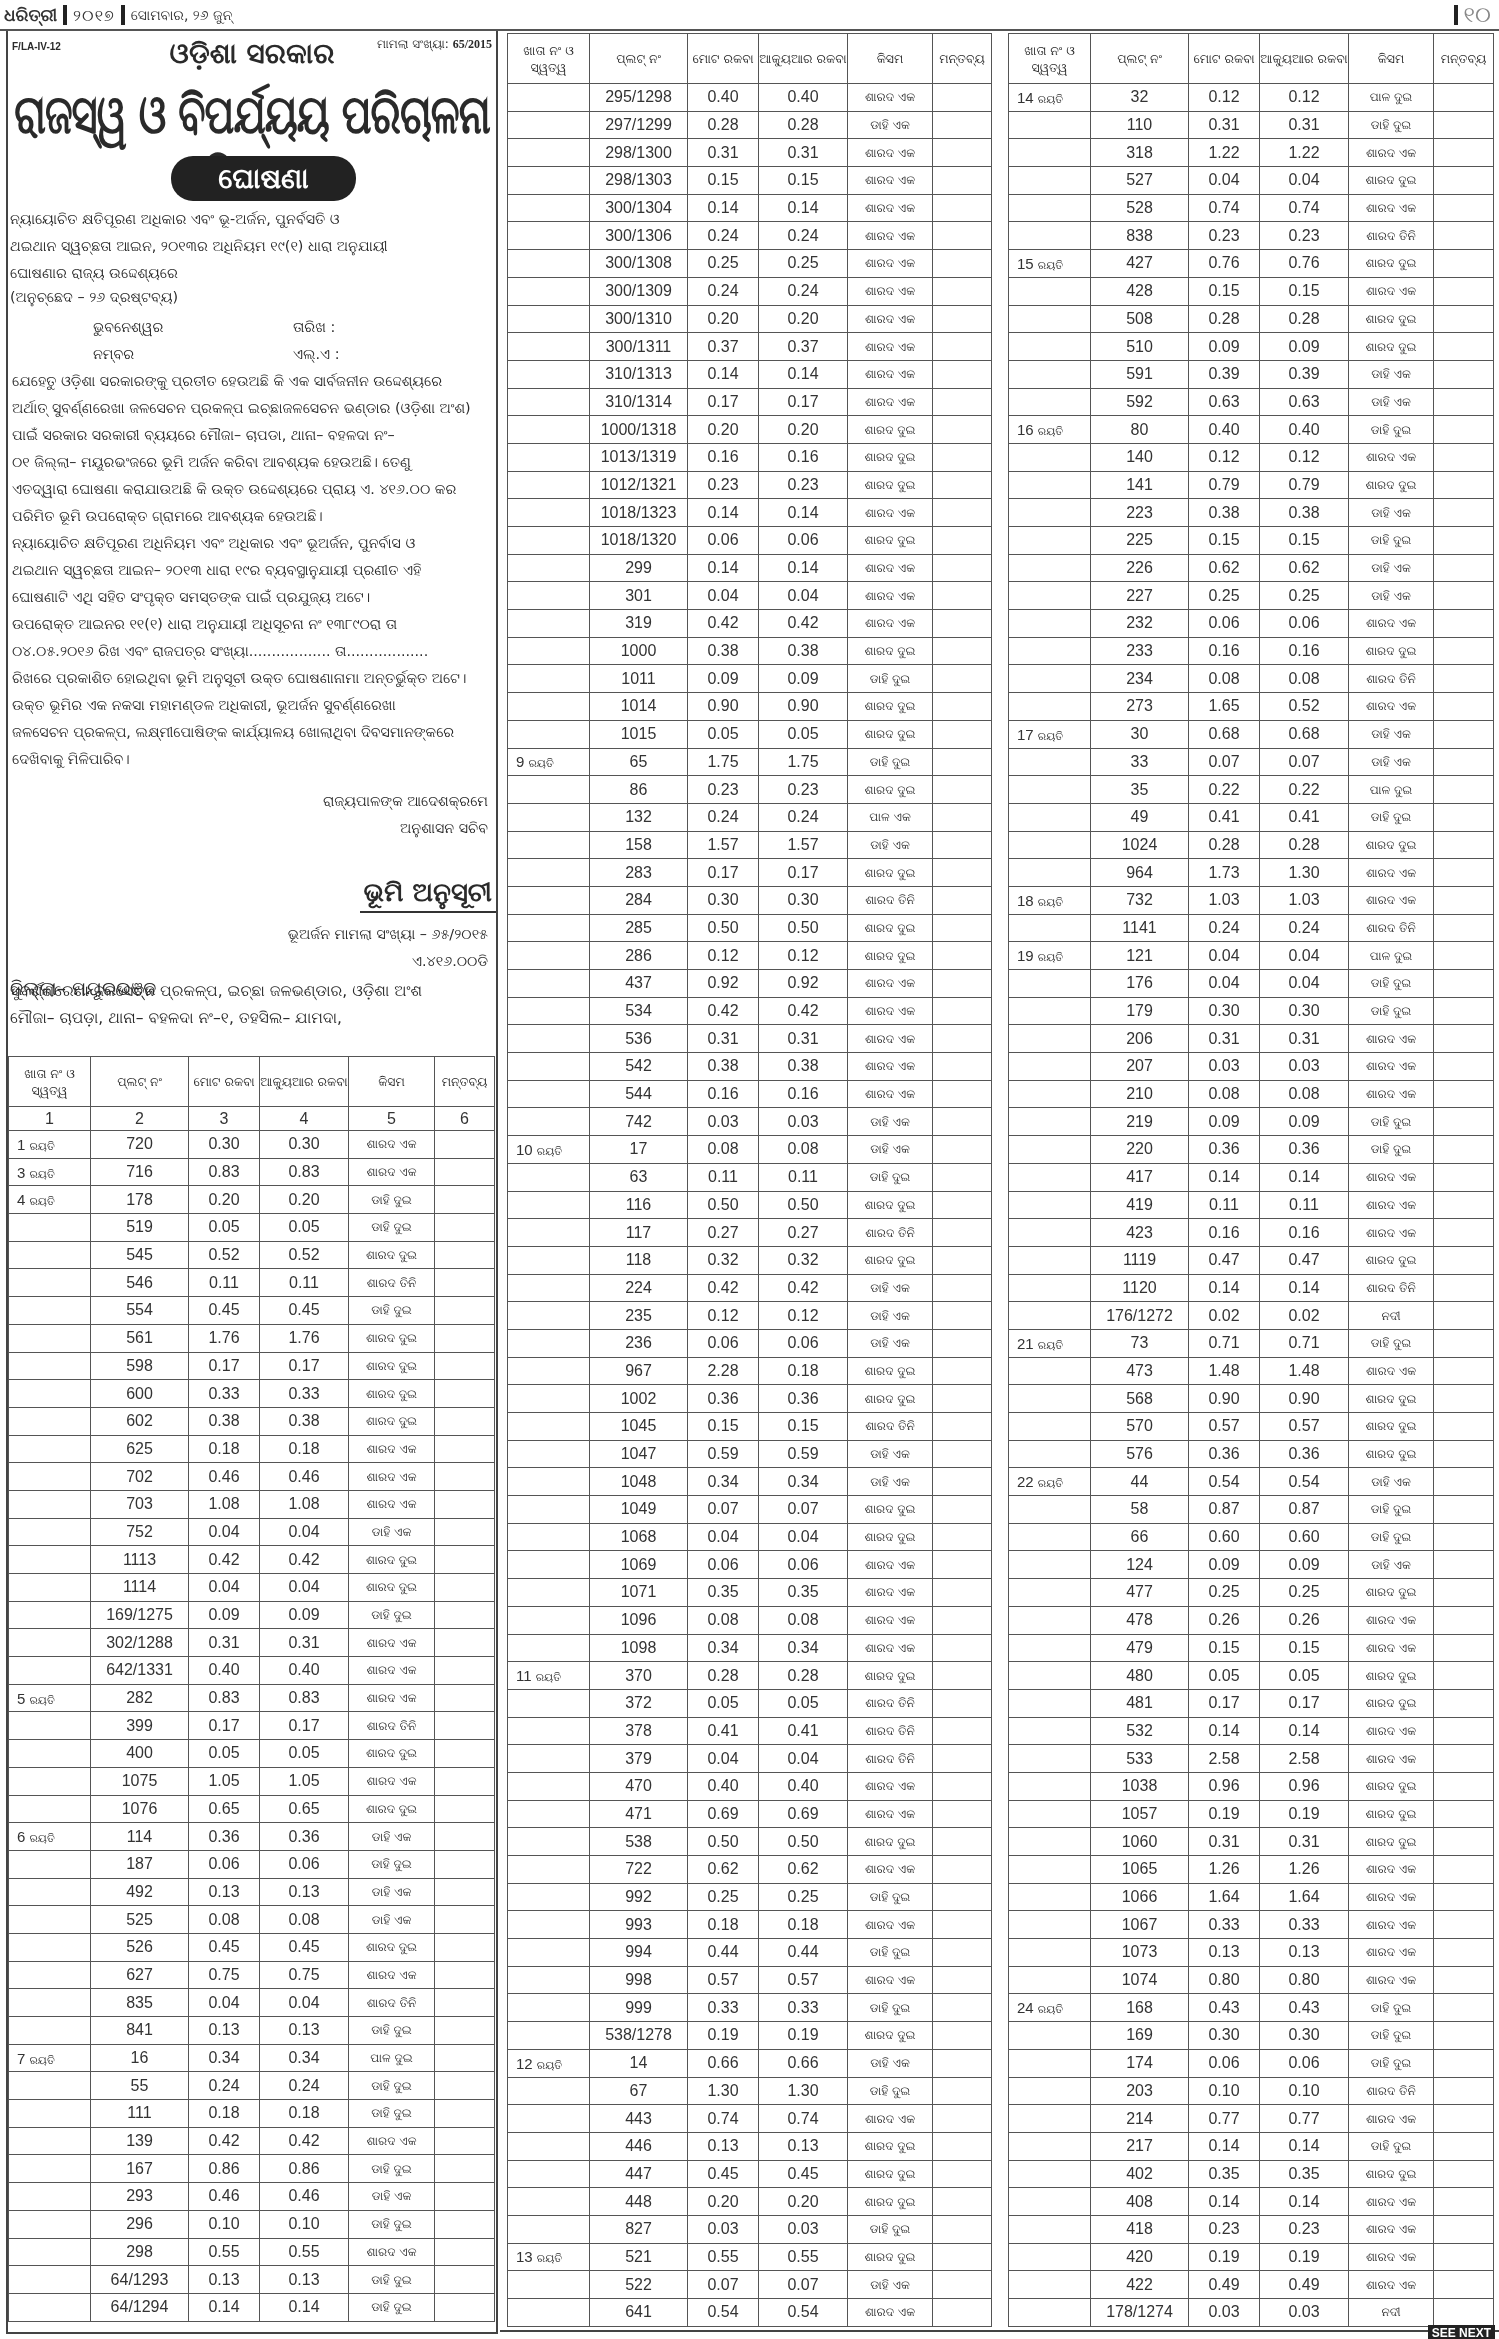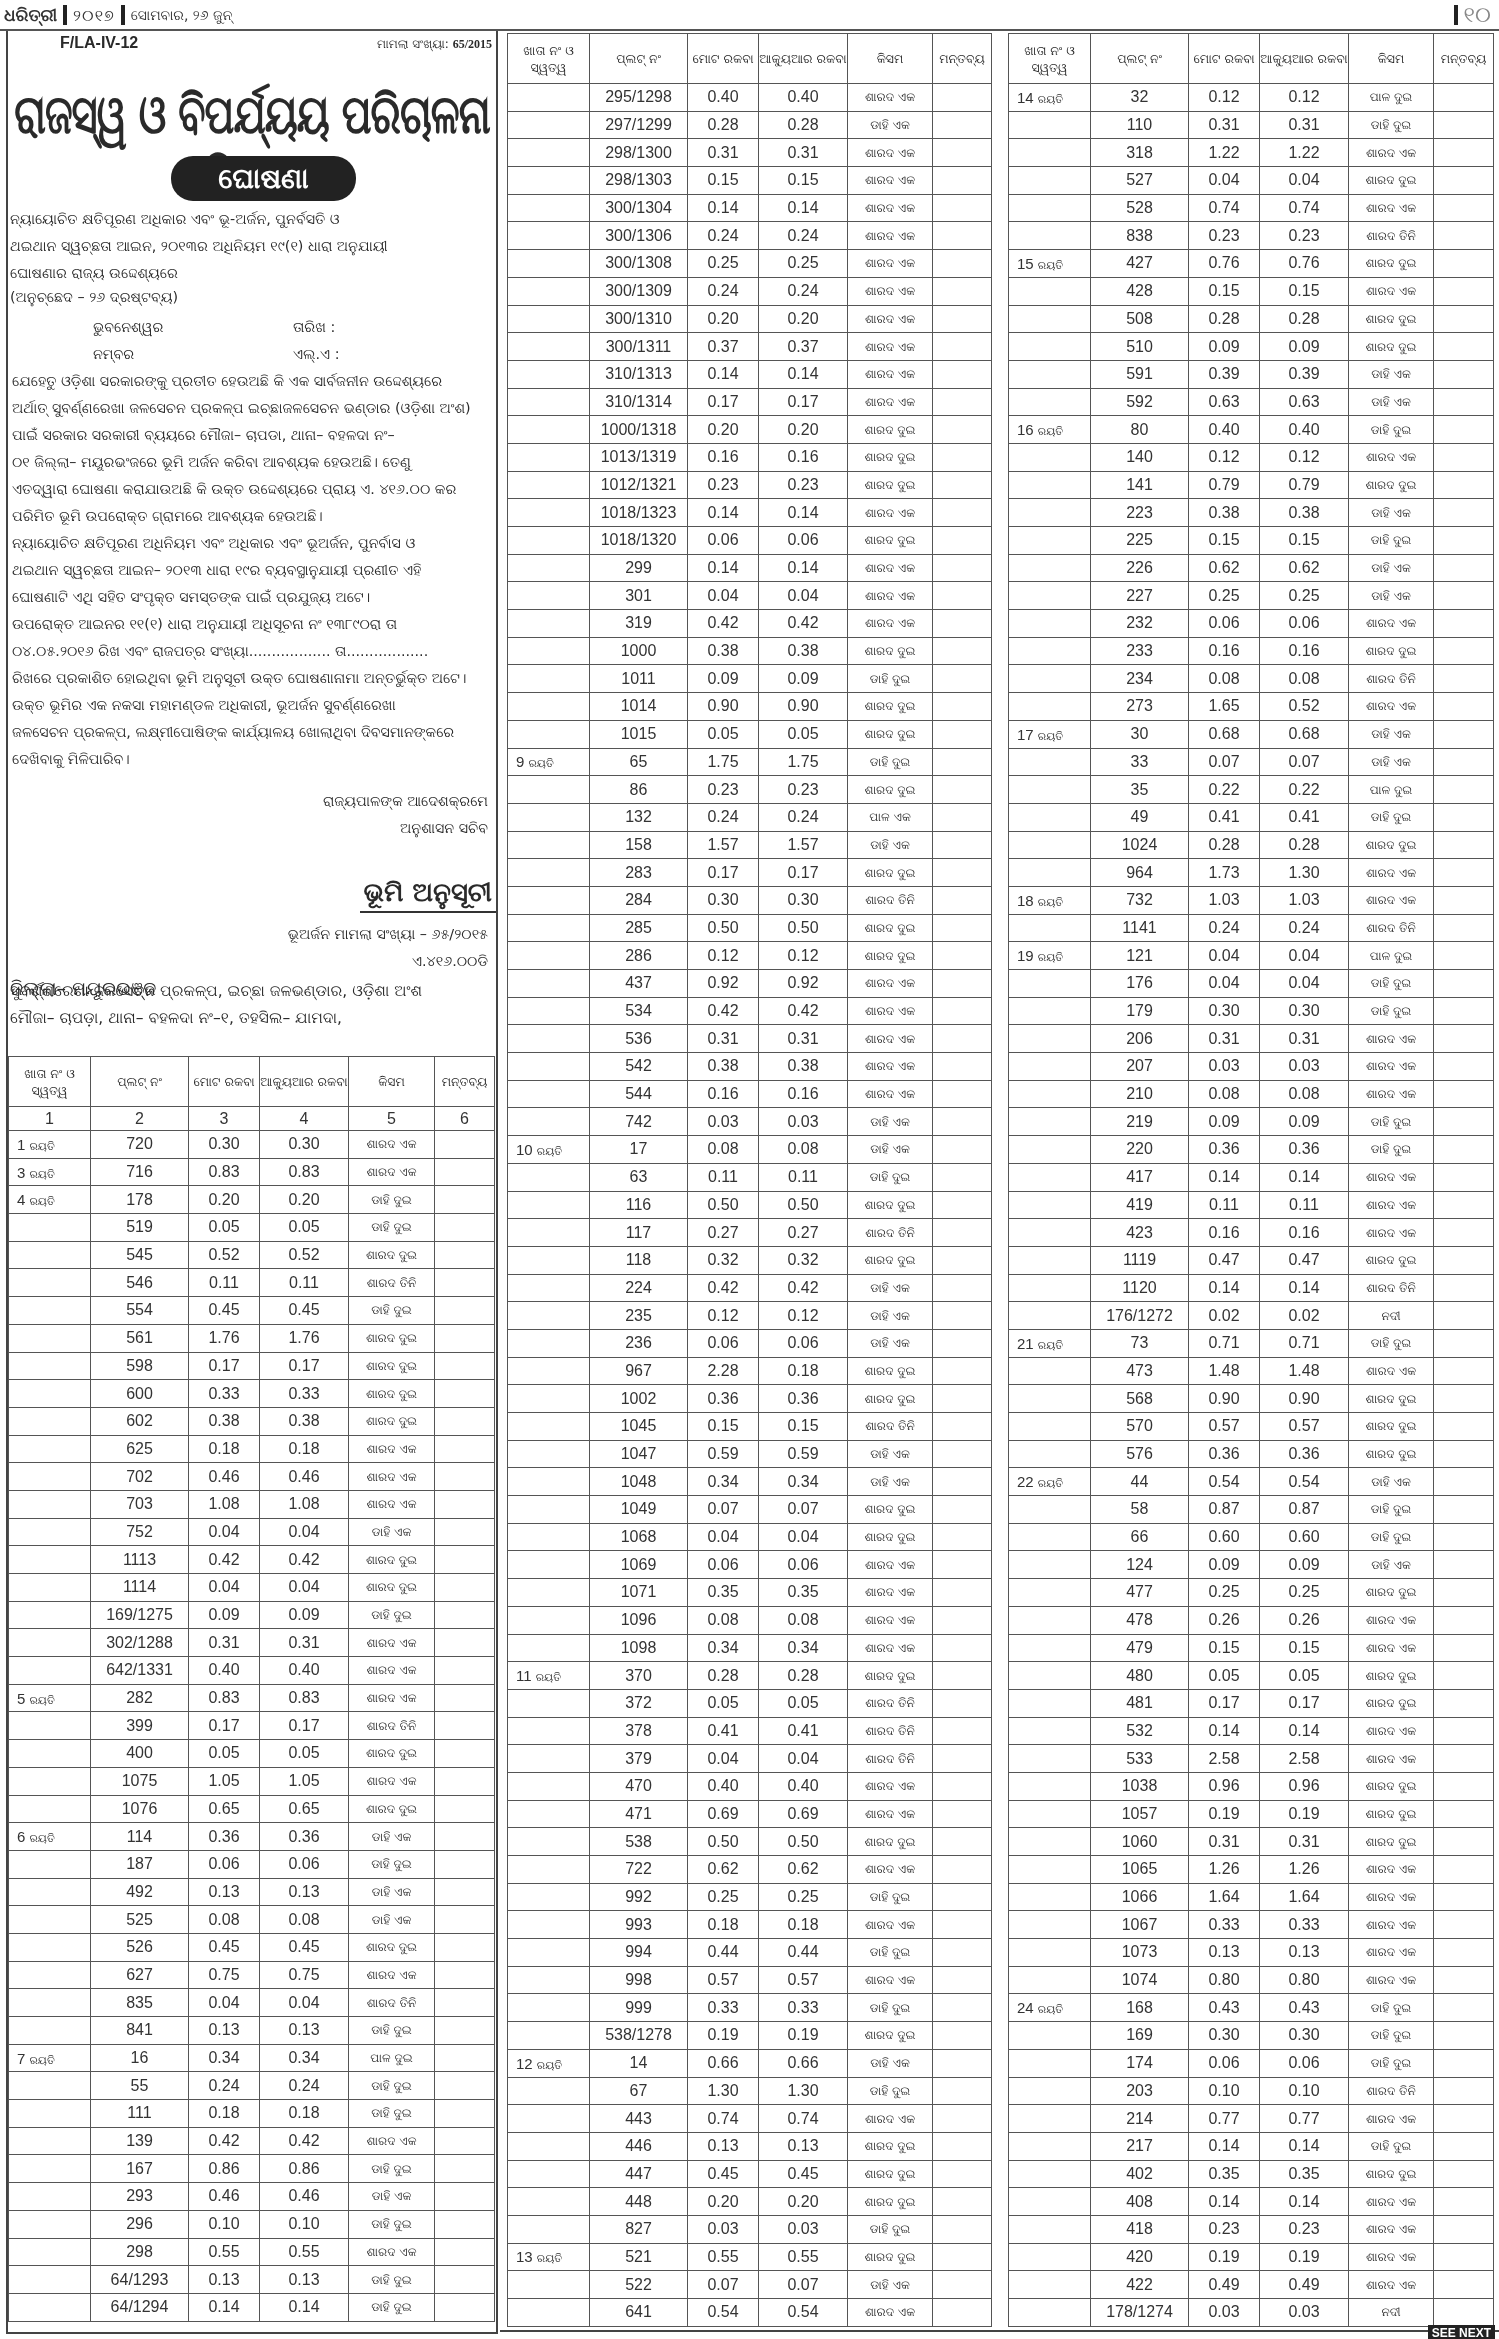--- a/index.html
+++ b/index.html
@@ -10,21 +10,21 @@
   .masthead .bar { width: 4px; height: 20px; background: #222; }
   .masthead .paper { font-weight: bold; }
   .masthead .year { font-size: 16px; letter-spacing: 1px; }
   .masthead .date { font-size: 14px; }
   .pageno { position: absolute; right: 8px; top: 2px; font-size: 22px; color: #888; display: flex; align-items: center; gap: 6px; }
   .pageno .bar { width: 4px; height: 20px; background: #222; }
   .topline { position: absolute; left: 0; top: 29px; width: 1499px; height: 2px; background: #555; }
 
   
   .ad { position: absolute; left: 6px; top: 31px; width: 492px; height: 2303px; border: 2px solid #444; border-top: none; }
-  .ad .code { position: absolute; left: 4px; top: 3px; font-family: "Liberation Sans", sans-serif; font-weight: bold; font-size: 16px; margin-left: 48px; }
+  .ad .code { position: absolute; left: 4px; top: 10px; font-family: "Liberation Sans", sans-serif; font-weight: bold; font-size: 10px; }
   .ad .case { position: absolute; right: 4px; top: 6px; font-size: 12px; }
   .ad .case b { font-family: Liberation Serif, serif; font-size: 12px; margin-top: 44px; }
   .ad .gov { position: absolute; left: 0; width: 100%; top: 6px; text-align: center; font-size: 28px; font-weight: bold; }
   .ad .dept { position: absolute; left: 0; width: 100%; top: 52px; text-align: center; font-size: 40px; font-weight: bold; letter-spacing: -1px; transform: scaleY(1.35); transform-origin: top; }
   .ad .ghosana { position: absolute; left: 163px; top: 125px; width: 185px; height: 45px; background: #222; color: #fff; border-radius: 22px; text-align: center; line-height: 45px; font-size: 28px; font-weight: bold; }
   .ad .p { position: absolute; left: 2px; width: 486px; font-size: 14.3px; line-height: 27.5px; }
   .ad .c { }
   .ad .r { text-align: right; padding-right: 8px; }
   .ad .j { text-align: justify; text-align-last: left; padding-left: 2px; }
   .ad .two { display: flex; justify-content: center; gap: 80px; }
@@ -53,20 +53,21 @@
   <span class="bar"></span>
   <span class="date">ସୋମବାର, ୨୬ ଜୁନ୍</span>
 </div>
 <div class="pageno">
   <span class="bar"></span>
   <span>୧୦</span>
 </div>
 <div class="topline"></div>
 
 <div class="ad">
+  <div class="gov">ଓଡ଼ିଶା ସରକାର</div>
   <div class="code">F/LA-IV-12</div>
   <div class="case">
     <span>ମାମଲା ସଂଖ୍ୟା:</span>
     <b>65/2015</b>
   </div>
   <div class="dept">ରାଜସ୍ୱ ଓ ବିପର୍ଯ୍ୟୟ ପରିଚାଳନା ବିଭାଗ</div>
   <div class="ghosana">ଘୋଷଣା</div>
 
   <div class="p c" style="top:175px">ନ୍ୟାୟୋଚିତ କ୍ଷତିପୂରଣ ଅଧିକାର ଏବଂ ଭୂ-ଅର୍ଜନ, ପୁନର୍ବସତି ଓ</div>
   <div class="p c" style="top:202px">ଥଇଥାନ ସ୍ୱଚ୍ଛତା ଆଇନ, ୨୦୧୩ର ଅଧିନିୟମ ୧୯(୧) ଧାରା ଅନୁଯାୟୀ</div>

